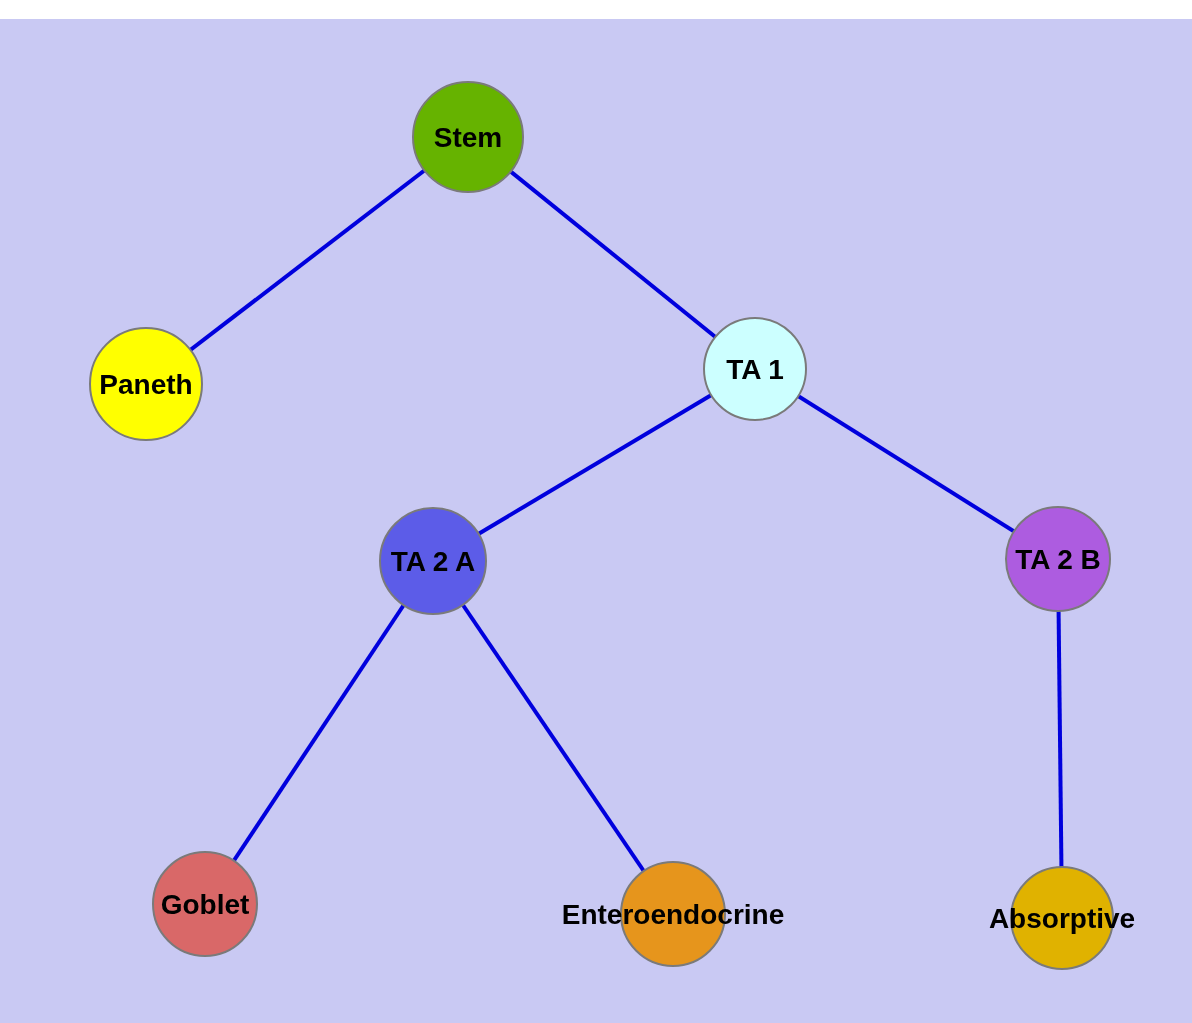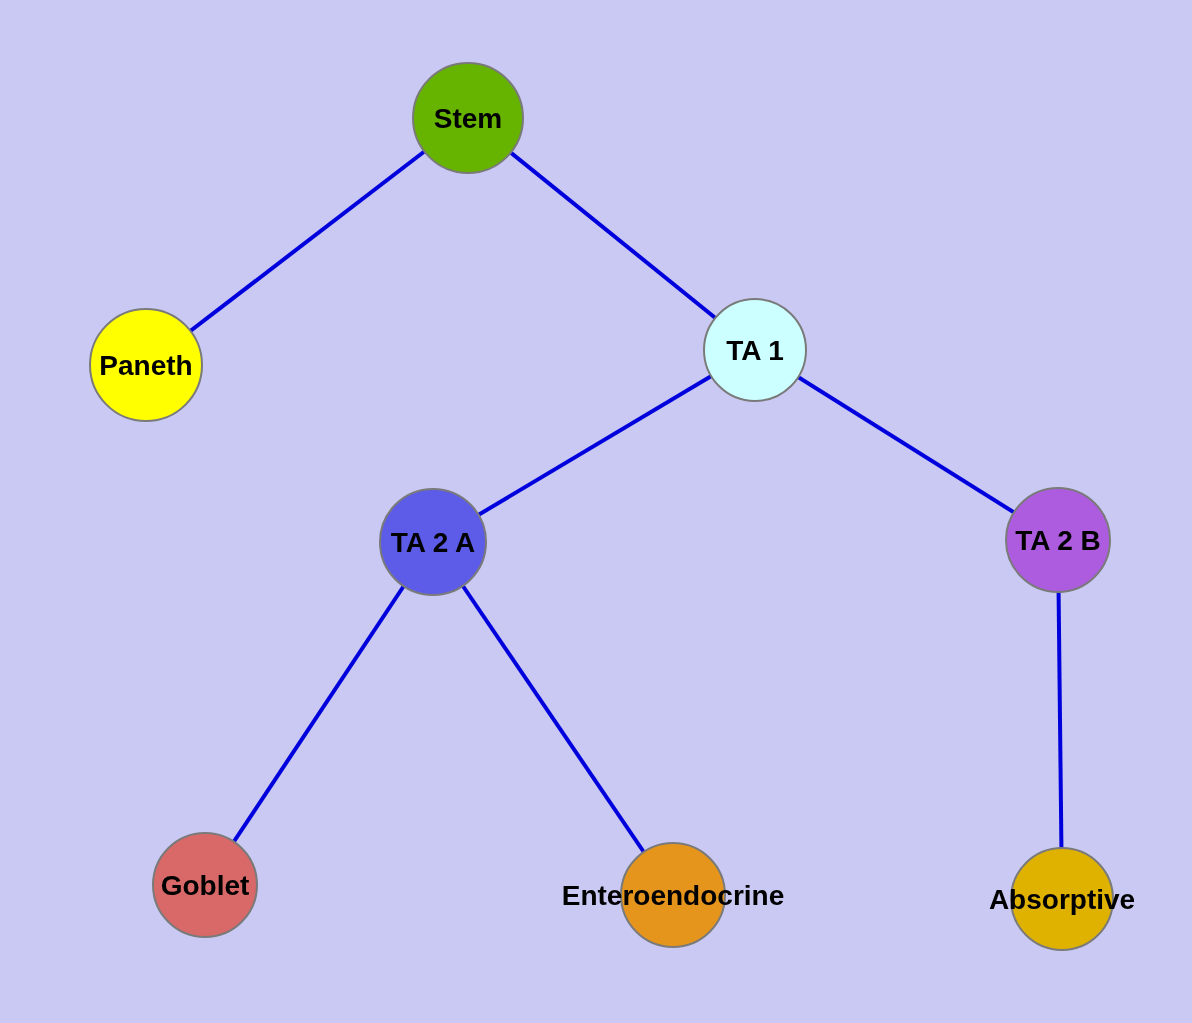--- a/index.html
+++ b/index.html
@@ -7,20 +7,21 @@
       padding: 0;
       width: 1192px;
       height: 1023px;
       overflow: hidden;
       font-family: "Liberation Sans", sans-serif;
     }
     #canvas-wrap {
       position: relative;
       width: 1192px;
       height: 792px;
+      margin-top: 19px;
     }
     svg {
       display: block;
     }
     svg text {
       font-family: "Liberation Sans", "DejaVu Sans", sans-serif;
       font-weight: bold;
       font-size: 28px;
       fill: #000000;
       user-select: none;

